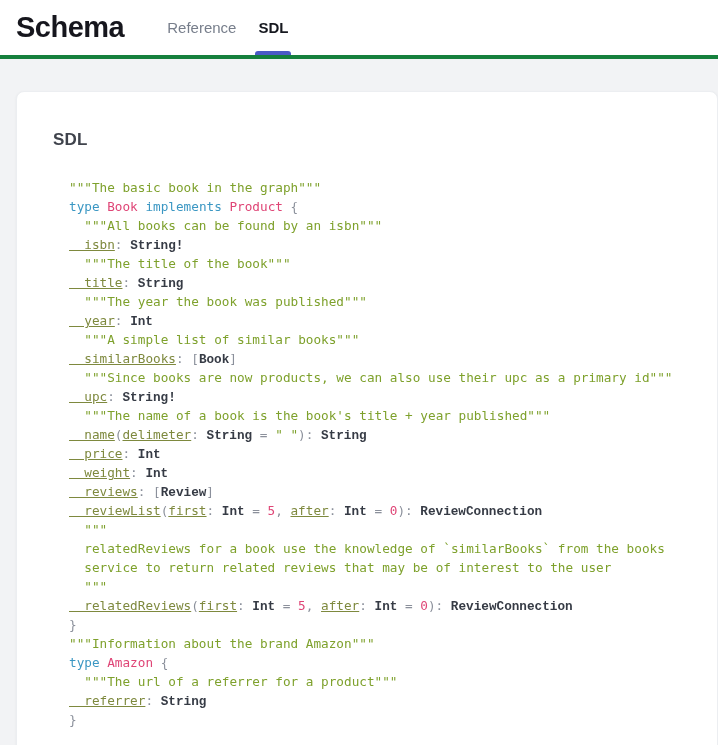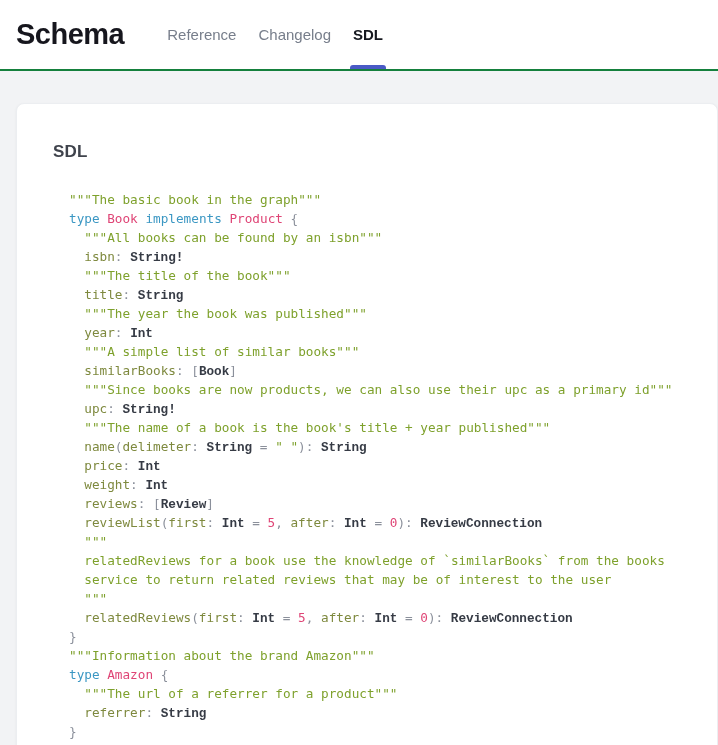--- a/index.html
+++ b/index.html
@@ -4,23 +4,23 @@
 <style>
   * { box-sizing: border-box; margin: 0; padding: 0; }
   html, body {
     width: 718px; height: 745px;
     overflow: hidden;
     background: var(--page-bg, #f2f3f5);
     font-family: "Liberation Sans", sans-serif;
   }
   
   .app-header {
-    height: 71px;
+    height: 59px;
     background: #ffffff;
-    border-bottom: 2px solid #15803d;
+    border-bottom: 4px solid #15803d;
     display: flex;
     align-items: center;
     padding-left: 16px;
   }
   .page-title {
     font-size: 29px;
     font-weight: 700;
     color: #16161d;
     letter-spacing: -0.5px;
     margin-right: 32px;
@@ -71,33 +71,32 @@
     font-family: "DejaVu Sans Mono", "Liberation Mono", monospace;
     font-size: 12.7px;
     line-height: 19px;
     white-space: pre;
     color: #5f6470;
   }
   .code-line { height: 19px; white-space: pre; }
   .tk-d { color: var(--syn-description, #7ea12c); }
   .tk-k { color: var(--syn-keyword, #3b97c3); }
   .tk-c { color: var(--syn-classname, #df4576); }
-  .tk-a { color: var(--syn-field, #7e893e); }
+  .tk-a { color: var(--syn-field, #7e893e); text-decoration: underline; }
   .tk-t { color: var(--syn-typeref, #363b45); font-weight: 600; font-family: Liberation Mono, monospace; }
   .tk-p { color: var(--syn-punct, #8b909b); }
   .tk-n { color: var(--syn-number, #df4576); }
 </style>
 </head>
 <body>
 
 <header class="app-header">
   <h1 class="page-title">Schema</h1>
   <nav class="tabs">
       <button class="tab">Reference</button>
-      <button class="tab">Changelog</button>
       <button class="tab active">SDL</button>
     </nav>
 </header>
 
 <div class="main-area">
   <section class="sdl-card">
     <h2 class="sdl-heading">SDL</h2>
     <pre class="sdl-code"><div class="code-line"><span class="tk-d">"""The basic book in the graph"""</span></div><div class="code-line"><span class="tk-k">type </span><span class="tk-c">Book </span><span class="tk-k">implements </span><span class="tk-c">Product </span><span class="tk-p">{</span></div><div class="code-line"><span class="tk-d">  """All books can be found by an isbn"""</span></div><div class="code-line"><span class="tk-a">  isbn</span><span class="tk-p">: </span><span class="tk-t">String!</span></div><div class="code-line"><span class="tk-d">  """The title of the book"""</span></div><div class="code-line"><span class="tk-a">  title</span><span class="tk-p">: </span><span class="tk-t">String</span></div><div class="code-line"><span class="tk-d">  """The year the book was published"""</span></div><div class="code-line"><span class="tk-a">  year</span><span class="tk-p">: </span><span class="tk-t">Int</span></div><div class="code-line"><span class="tk-d">  """A simple list of similar books"""</span></div><div class="code-line"><span class="tk-a">  similarBooks</span><span class="tk-p">: [</span><span class="tk-t">Book</span><span class="tk-p">]</span></div><div class="code-line"><span class="tk-d">  """Since books are now products, we can also use their upc as a primary id"""</span></div><div class="code-line"><span class="tk-a">  upc</span><span class="tk-p">: </span><span class="tk-t">String!</span></div><div class="code-line"><span class="tk-d">  """The name of a book is the book's title + year published"""</span></div><div class="code-line"><span class="tk-a">  name</span><span class="tk-p">(</span><span class="tk-a">delimeter</span><span class="tk-p">: </span><span class="tk-t">String</span><span class="tk-p"> = </span><span class="tk-d">" "</span><span class="tk-p">): </span><span class="tk-t">String</span></div><div class="code-line"><span class="tk-a">  price</span><span class="tk-p">: </span><span class="tk-t">Int</span></div><div class="code-line"><span class="tk-a">  weight</span><span class="tk-p">: </span><span class="tk-t">Int</span></div><div class="code-line"><span class="tk-a">  reviews</span><span class="tk-p">: [</span><span class="tk-t">Review</span><span class="tk-p">]</span></div><div class="code-line"><span class="tk-a">  reviewList</span><span class="tk-p">(</span><span class="tk-a">first</span><span class="tk-p">: </span><span class="tk-t">Int</span><span class="tk-p"> = </span><span class="tk-n">5</span><span class="tk-p">, </span><span class="tk-a">after</span><span class="tk-p">: </span><span class="tk-t">Int</span><span class="tk-p"> = </span><span class="tk-n">0</span><span class="tk-p">): </span><span class="tk-t">ReviewConnection</span></div><div class="code-line"><span class="tk-d">  """</span></div><div class="code-line"><span class="tk-d">  relatedReviews for a book use the knowledge of `similarBooks` from the books</span></div><div class="code-line"><span class="tk-d">  service to return related reviews that may be of interest to the user</span></div><div class="code-line"><span class="tk-d">  """</span></div><div class="code-line"><span class="tk-a">  relatedReviews</span><span class="tk-p">(</span><span class="tk-a">first</span><span class="tk-p">: </span><span class="tk-t">Int</span><span class="tk-p"> = </span><span class="tk-n">5</span><span class="tk-p">, </span><span class="tk-a">after</span><span class="tk-p">: </span><span class="tk-t">Int</span><span class="tk-p"> = </span><span class="tk-n">0</span><span class="tk-p">): </span><span class="tk-t">ReviewConnection</span></div><div class="code-line"><span class="tk-p">}</span></div><div class="code-line"><span class="tk-d">"""Information about the brand Amazon"""</span></div><div class="code-line"><span class="tk-k">type </span><span class="tk-c">Amazon </span><span class="tk-p">{</span></div><div class="code-line"><span class="tk-d">  """The url of a referrer for a product"""</span></div><div class="code-line"><span class="tk-a">  referrer</span><span class="tk-p">: </span><span class="tk-t">String</span></div><div class="code-line"><span class="tk-p">}</span></div></pre>
   </section>
 </div>

